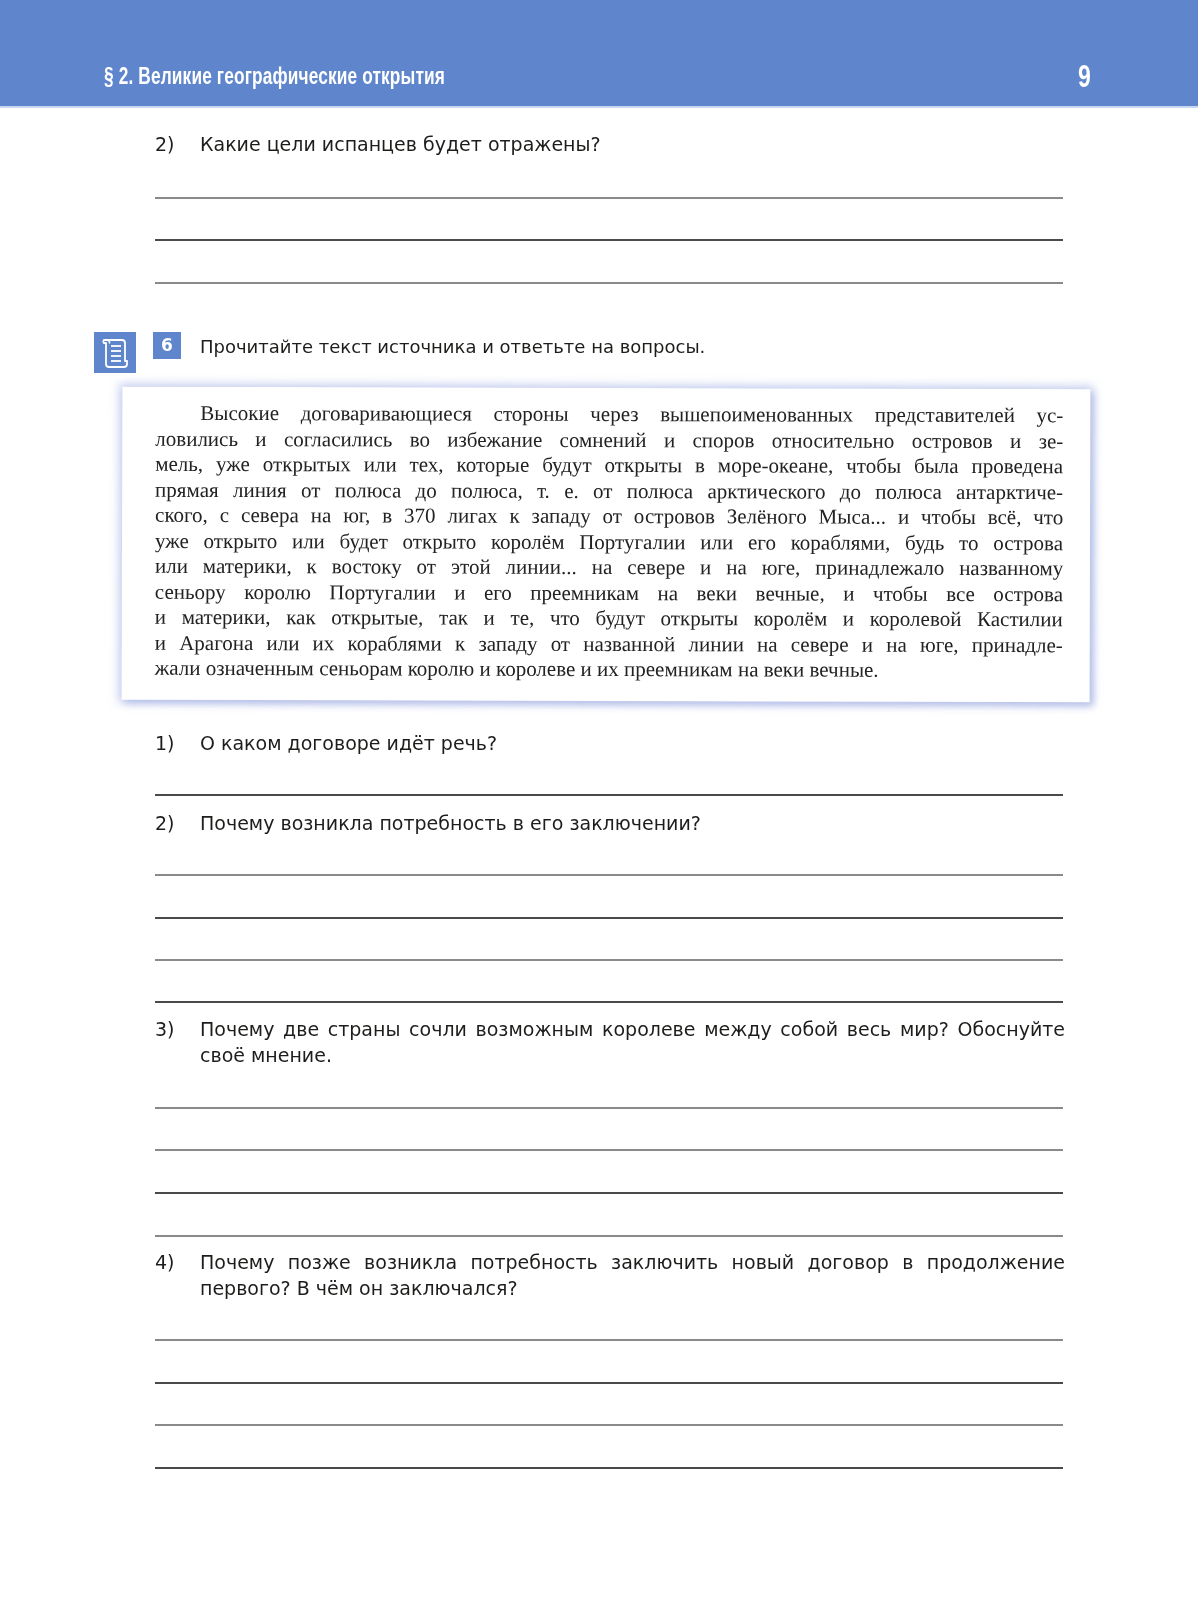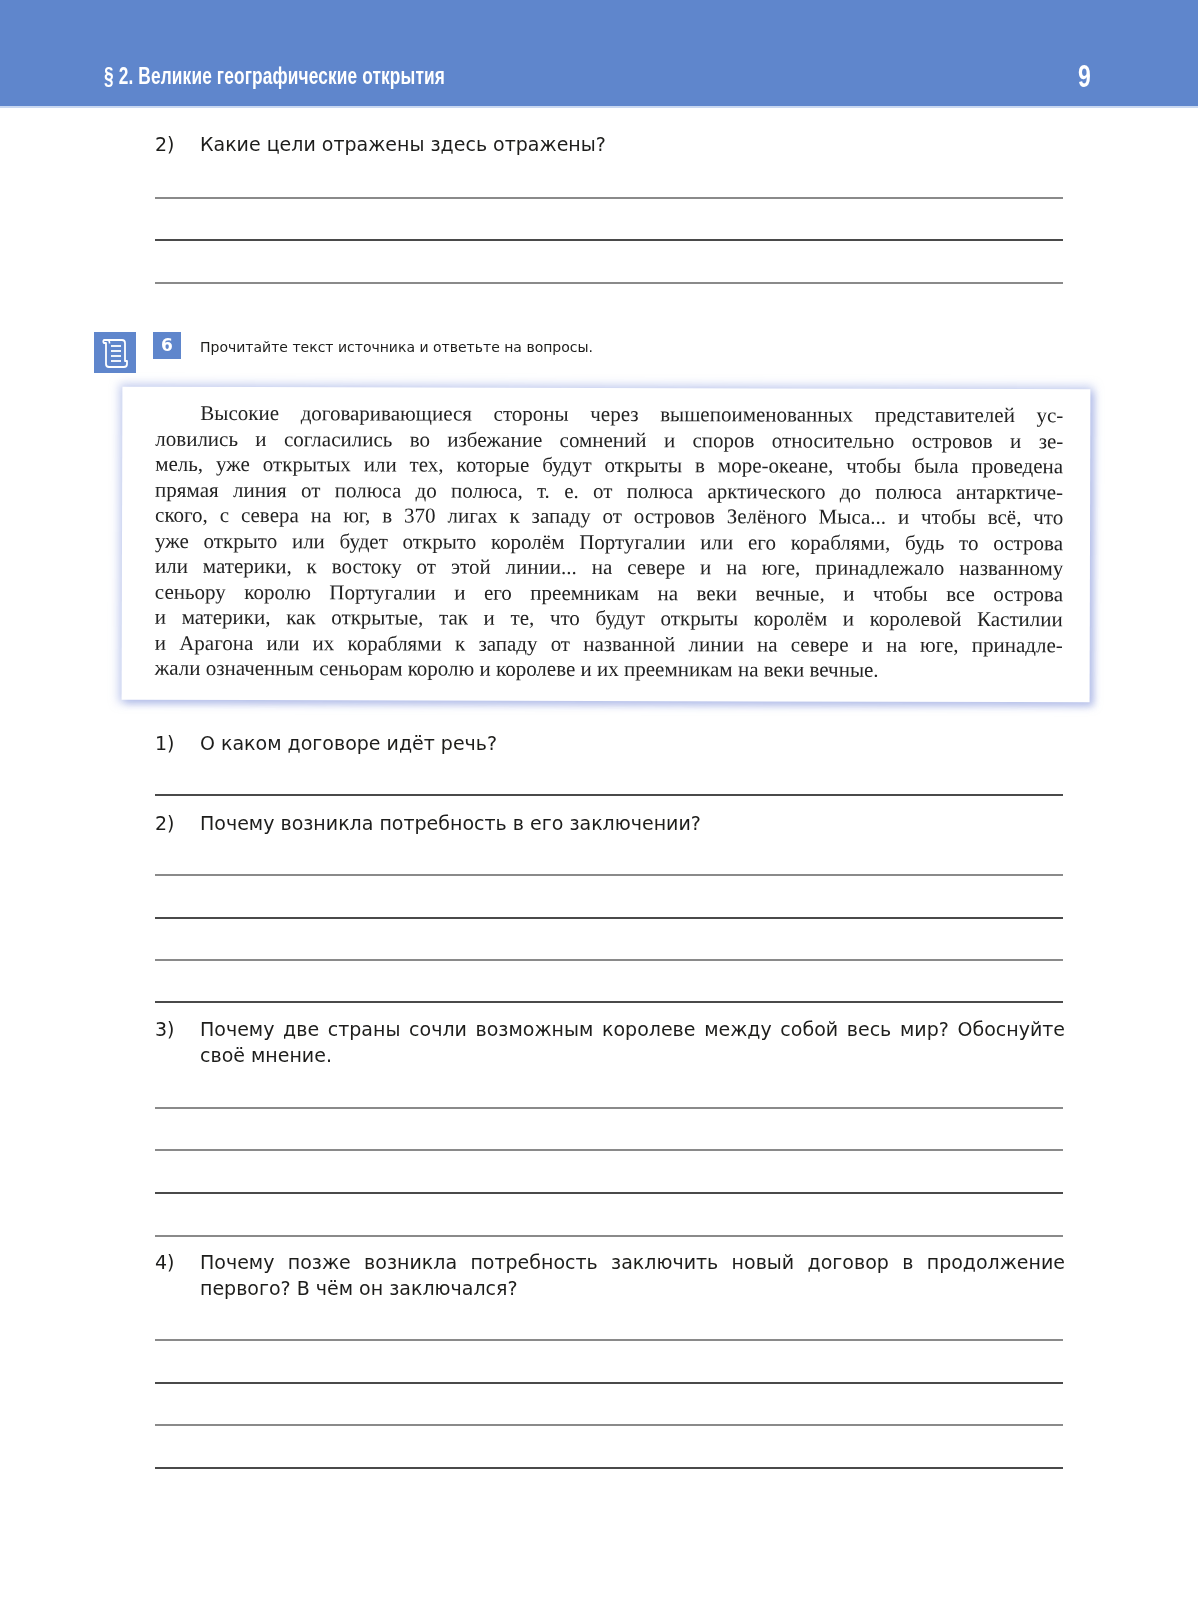--- a/index.html
+++ b/index.html
@@ -21,21 +21,21 @@
 
   .rule { position: absolute; left: 155px; width: 908px; height: 0; border-top: 2px solid #4a4a4a; }
   .rule.light { border-top-color: #8a8a8a; }
 
   .task-icon { position: absolute; left: 94px; top: 332px; width: 42px; height: 41px;
                background: #5f86cc; }
   .task-icon svg { display: block; }
   .task-badge { position: absolute; left: 153px; top: 332px; width: 28px; height: 27px;
                 background: #5f86cc; color: #ffffff; font-weight: bold; font-size: 17px;
                 text-align: center; line-height: 27px; font-family: "DejaVu Sans", sans-serif; }
-  .task-title { position: absolute; left: 200px; top: 334px; font-size: 14px; line-height: 26px; }
+  .task-title { position: absolute; left: 200px; top: 334px; font-size: 18px; line-height: 26px; }
 
   .source-wrap { position: absolute; left: 122px; top: 388px; width: 968px; height: 313px;
                  transform: rotate(0.15deg); }
   .source-box { position: absolute; inset: 0; background: #ffffff;
                 box-shadow: 0 0 10px 3px rgba(150,165,225,0.55), 4px 4px 6px rgba(160,170,225,0.45); }
   .source-text { position: absolute; left: 33px; top: 14px; width: 908px;
                  font-family: "Liberation Serif", serif; font-size: 21px; line-height: 25.5px;
                  color: #222222; text-align: justify; text-align-last: left; }
   .source-line { display: block; white-space: nowrap; text-align: justify; text-align-last: justify; }
   .source-line.last { text-align-last: left; }
@@ -44,21 +44,21 @@
 </head>
 <body>
 
 <div class="header"></div>
 <div class="header-stripe"></div>
 <div class="header-title">§ 2. Великие географические открытия</div>
 <div class="page-number">9</div>
 
 <div class="q" style="top:131px;">
   <span class="num">2)</span>
-  <span class="text">Какие цели отражены здесь отражены?</span>
+  <span class="text">Какие цели испанцев будет отражены?</span>
 </div>
 <div class="rule light" style="top:197px;"></div>
 <div class="rule" style="top:239px;"></div>
 <div class="rule light" style="top:282px;"></div>
 
 <div class="task-icon">
   <svg width="42" height="41" viewBox="0 0 42 41">
     <path d="M13 8 h15 a3 3 0 0 1 3 3 v18 h2 v3 a3 3 0 0 1 -3 3 h-15 a3 3 0 0 1 -3 -3 v-21 h-2 a2 2 0 0 1 0 -3 z" fill="none" stroke="#ffffff" stroke-width="1.8" stroke-linejoin="round"></path>
     <path d="M13 8 a2.5 2.5 0 0 1 2.5 2.5 v1" fill="none" stroke="#ffffff" stroke-width="1.6"></path>
     <line x1="17" y1="14" x2="27" y2="14" stroke="#ffffff" stroke-width="1.8"></line>

